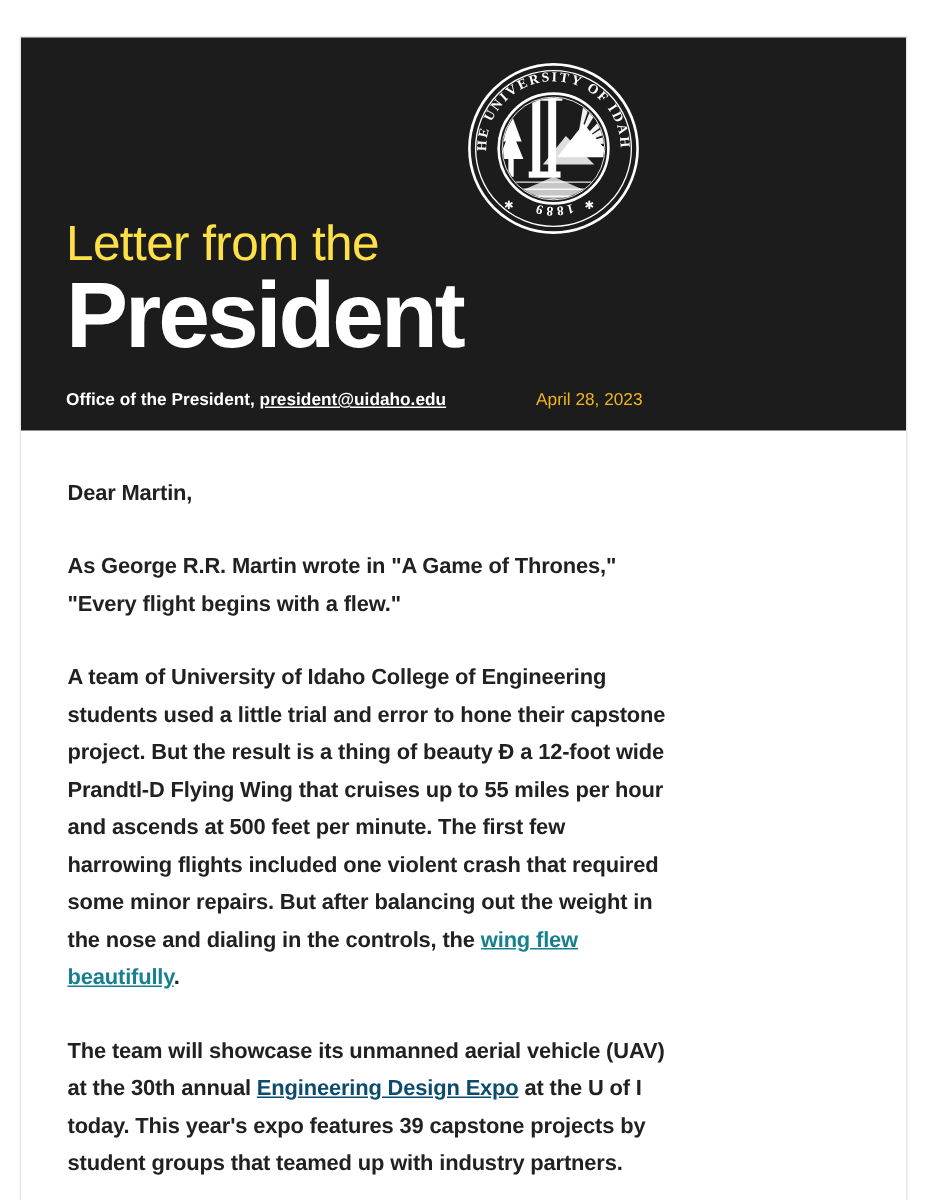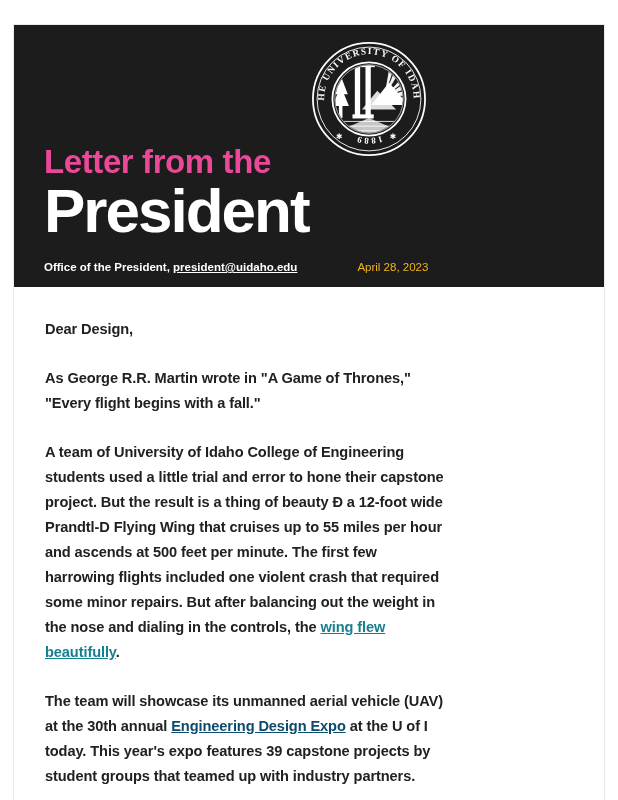--- a/index.html
+++ b/index.html
@@ -50,22 +50,22 @@
   }
 
   .title-block {
     position: absolute;
     left: 30px;
     bottom: 45px;
   }
 
   .title-line1 {
     font-size: 33px;
-    font-weight: bold;
-    color: #ec4899;
+    font-weight: normal;
+    color: #fde047;
     letter-spacing: -0.4px;
     line-height: 1.0;
     margin: 0 0 2px 0;
     white-space: nowrap;
   }
 
   .title-line2 {
     font-size: 62px;
     font-weight: bold;
     color: #ffffff;
@@ -205,20 +205,20 @@
       </div>
 
       <div class="masthead-footer">
         <div class="office-text"><span>Office of the President, </span><a class="office-email" href="#">president@uidaho.edu</a></div>
         <div class="masthead-date">April 28, 2023</div>
       </div>
 
     </div>
 
     <div class="letter-body">
-        <p>Dear Design,</p>
-        <p>As George R.R. Martin wrote in "A Game of Thrones," "Every flight begins with a fall."</p>
+        <p>Dear Martin,</p>
+        <p>As George R.R. Martin wrote in "A Game of Thrones," "Every flight begins with a flew."</p>
         <p>A team of University of Idaho College of Engineering students used a little trial and error to hone their capstone project. But the result is a thing of beauty Ð a 12-foot wide Prandtl-D Flying Wing that cruises up to 55 miles per hour and ascends at 500 feet per minute. The first few harrowing flights included one violent crash that required some minor repairs. But after balancing out the weight in the nose and dialing in the controls, the <a class="body-link" href="#" style="color: rgb(23, 128, 143);">wing flew beautifully</a>.</p>
         <p>The team will showcase its unmanned aerial vehicle (UAV) at the 30th annual <a class="body-link" href="#" style="color: #0c4a6e;">Engineering Design Expo</a> at the U of I today. This year's expo features 39 capstone projects by student groups that teamed up with industry partners.</p>
       </div>
 
   </div>
 </div>
 
 </body></html>

